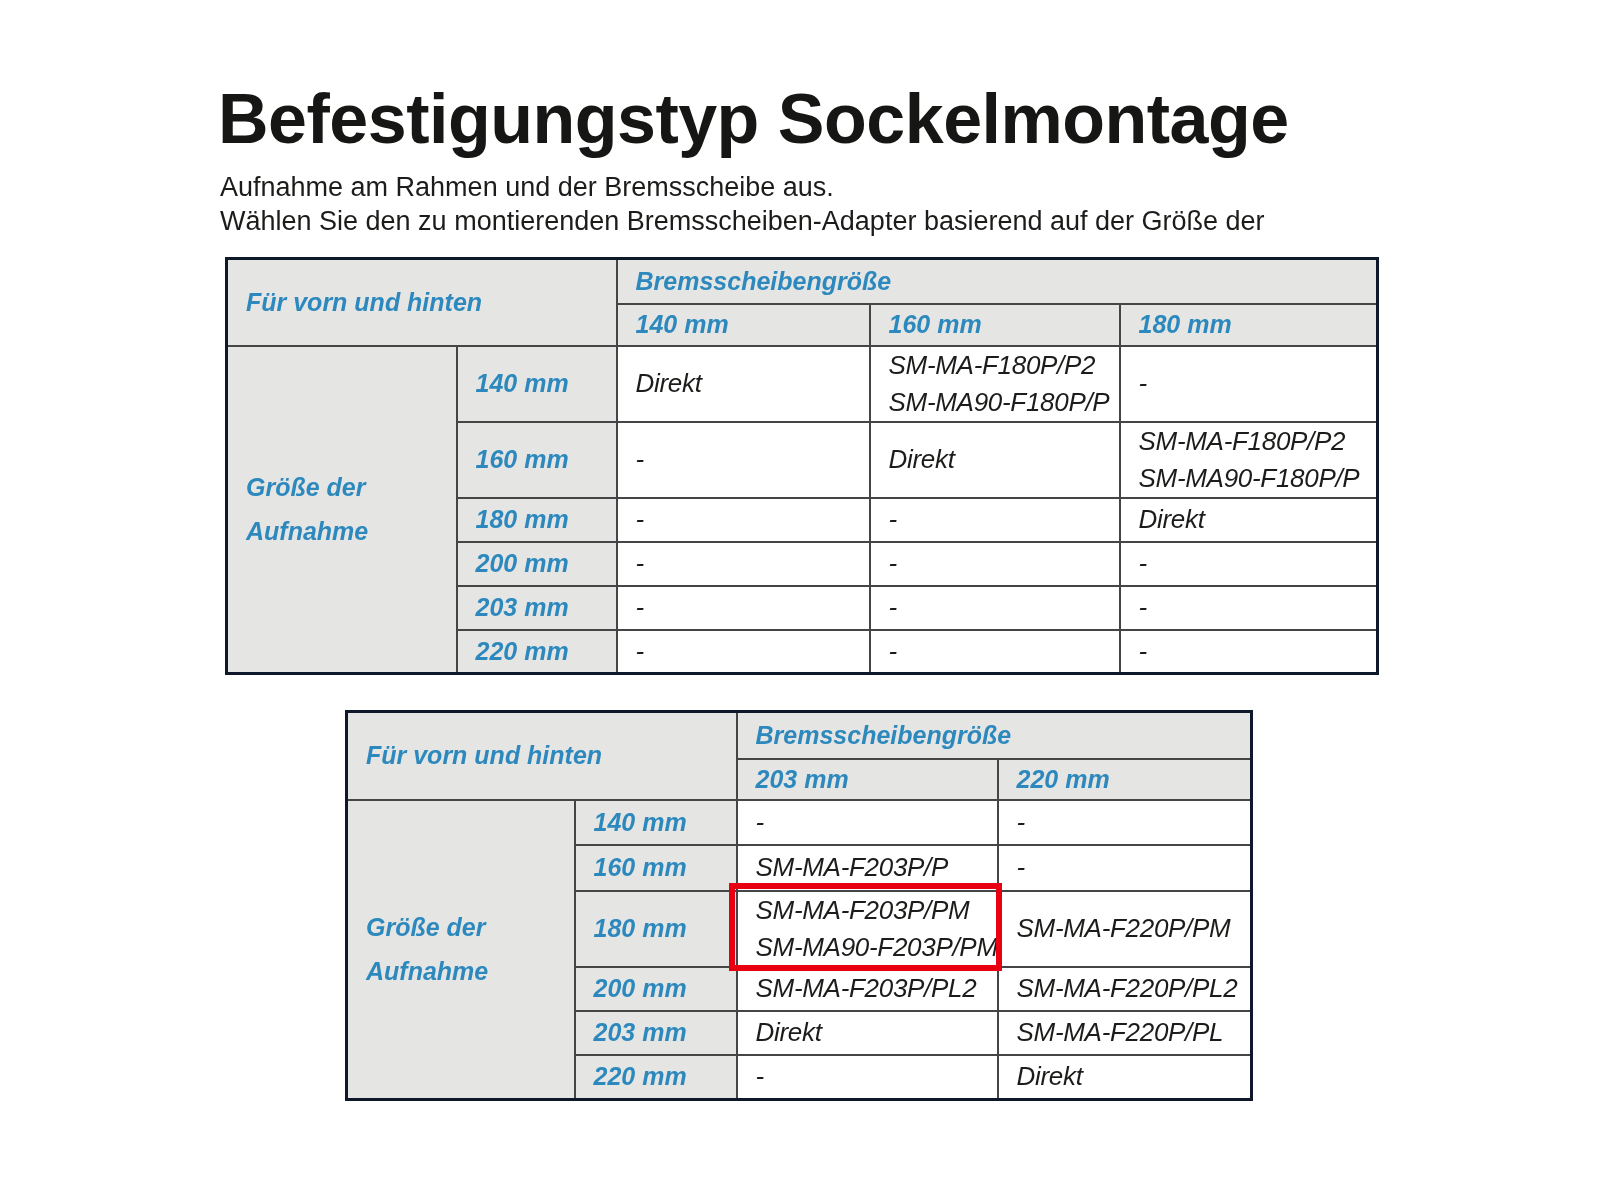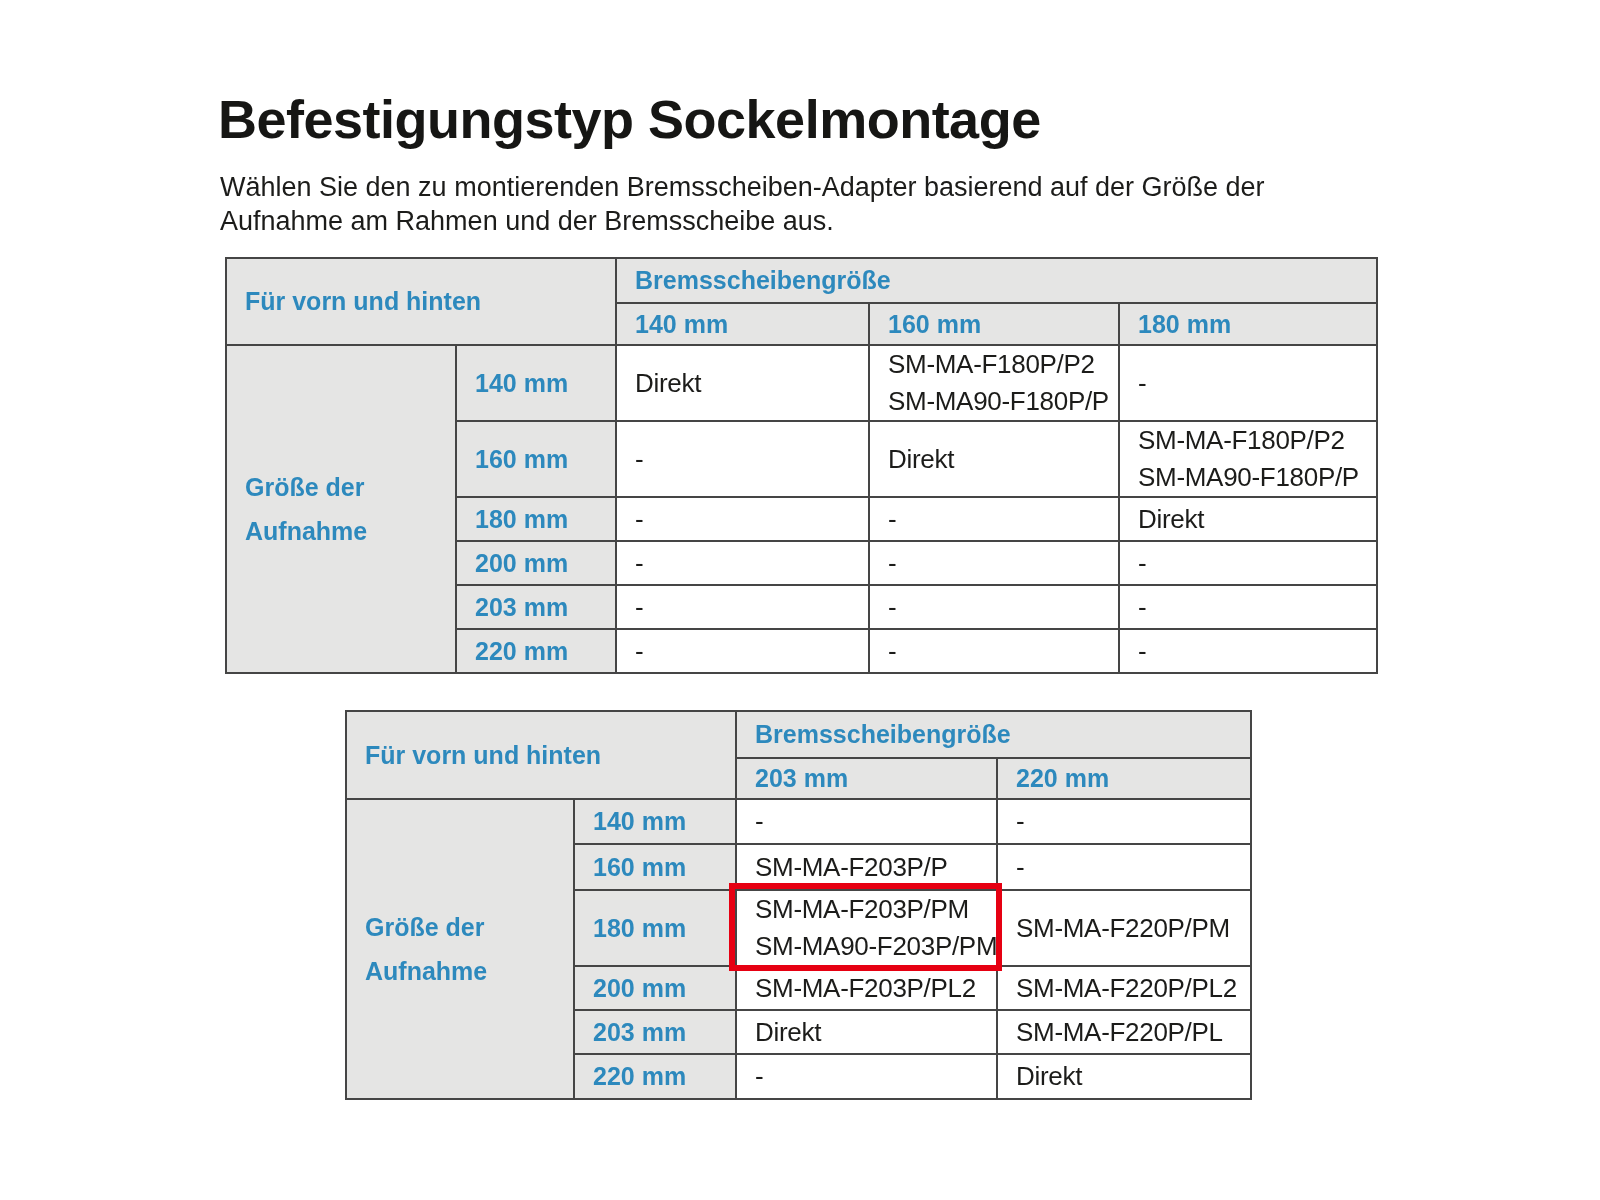--- a/index.html
+++ b/index.html
@@ -6,34 +6,35 @@
   body {
     width:1600px; height:1200px;
     background:#ffffff;
     position:relative;
     overflow:hidden;
     font-family:"Liberation Sans","DejaVu Sans",sans-serif;
     color:#1c1c1a;
   }
   .page-title {
     position:absolute; left:218px; top:88px;
-    font-size:54px; font-weight:bold; letter-spacing:-0.5px;
+    font-size:70px; font-weight:bold; letter-spacing:-0.5px;
     line-height:62px; white-space:nowrap; color:#161614;
   }
   .intro {
     position:absolute; left:220px; top:170px;
     font-size:27px; line-height:34px; color:#1c1c1a;
   }
   .intro div { white-space:nowrap; }
 
   table.grid {
     position:absolute;
     border-collapse:collapse;
     table-layout:fixed;
-    border:1px solid #0f172a;
+    border:3px solid #0f172a;
+    font-style:italic;
   }
   table.grid td {
     border:2px solid #454545;
     padding:0 4px 0 18px;
     vertical-align:middle;
     overflow:hidden;
   }
   td.hd {
     background:#e5e5e4;
     color:#2d89bd;
@@ -56,22 +57,22 @@
     background:transparent;
     pointer-events:none;
   }
 </style>
 </head>
 <body>
 
 <div class="page-title">Befestigungstyp Sockelmontage</div>
 
 <div class="intro">
+  <div>Aufnahme am Rahmen und der Bremsscheibe aus.</div>
   <div>Wählen Sie den zu montierenden Bremsscheiben-Adapter basierend auf der Größe der</div>
-  <div>Aufnahme am Rahmen und der Bremsscheibe aus.</div>
 </div>
 
 <table class="grid" style="left: 225px; top: 257px; width: 1151px;">
     <colgroup>
       <col style="width: 230px;">
       <col style="width: 160px;">
       <col style="width: 253px;">
       <col style="width: 250px;">
       <col style="width: 258px;">
     </colgroup>

